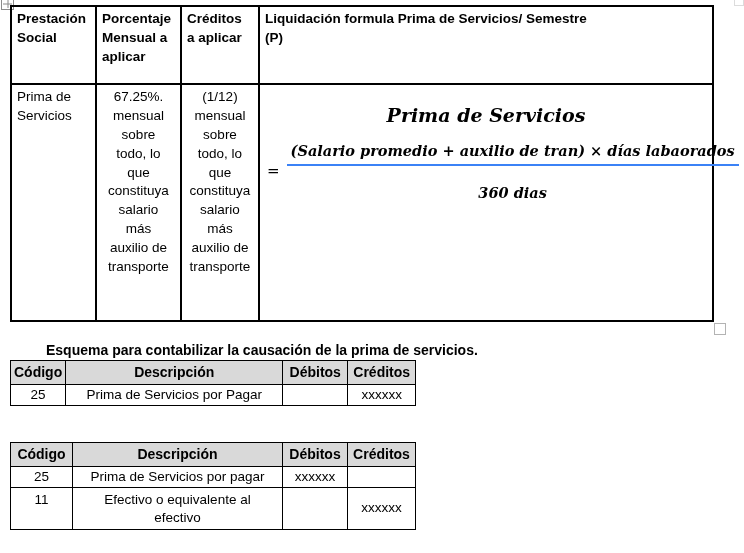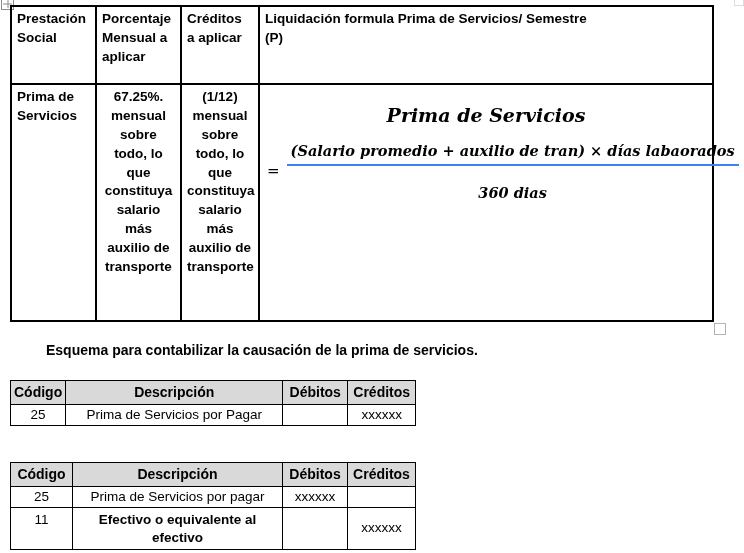--- a/index.html
+++ b/index.html
@@ -4,42 +4,42 @@
 <style>
   html,body{margin:0;padding:0;background:#fff;}
   #canvas{position:relative;width:744px;height:553px;background:#ffffff;overflow:hidden;
           font-family:"Liberation Sans",sans-serif;color:#000;}
 
   
   .main-table{position:absolute;left:10px;top:5px;width:702px;height:317px;
               border-collapse:collapse;table-layout:fixed;}
   .main-table td{border:2px solid #000;vertical-align:top;padding:3px 5px;
                  font-size:13.5px;line-height:1.4;}
-  .pre{white-space:pre-line;font-weight:bold;}
+  .pre{white-space:pre-line;}
   .bold{font-weight:bold;}
   .center{text-align:center;}
 
   
   .formula-cell{position:relative;padding:0 !important;}
   .formula-title{margin-top:17px;text-align:center;
                  font-family:"DejaVu Serif",serif;font-style:italic;font-weight:bold;
                  font-size:19px;}
   .equation{display:flex;align-items:center;margin-top:12px;padding-left:7px;
             font-family:"DejaVu Serif",serif;font-style:italic;font-weight:bold;
             font-size:14.5px;white-space:nowrap;}
   .eq-equals{font-style:normal;font-weight:normal;font-size:15px;margin-right:7px;}
   .fraction{display:inline-block;text-align:center;}
   .numerator{padding:0 4px 3px 4px;border-bottom:2px solid #3b82f6;}
   .denominator{padding-top:17px;}
 
   
   .scheme-heading{position:absolute;left:10px;font-size:14px;font-weight:bold;margin-left:36px;}
 
   
-  .acc-table{position:absolute;left:10px;border-collapse:collapse;table-layout:fixed;margin-top:20px;}
+  .acc-table{position:absolute;left:10px;border-collapse:collapse;table-layout:fixed;}
   .acc-table td{border:1.5px solid #000;font-size:13.5px;text-align:center;
                 vertical-align:middle;padding:1px 3px;line-height:1.35;}
   .acc-table tr.hdr td{background:#d9d9d9;font-weight:bold;font-size:14px;height:21px;}
   .acc-table tr.row td{height:17px;}
 
   
   .move-handle{position:absolute;left:1px;top:-3px;width:11px;height:11px;
                border:1px solid #8c8c8c;background:#fff;}
   .move-handle::before{content:"";position:absolute;left:50%;top:1px;bottom:1px;width:1px;
                        background:#8c8c8c;transform:translateX(-50%);}

